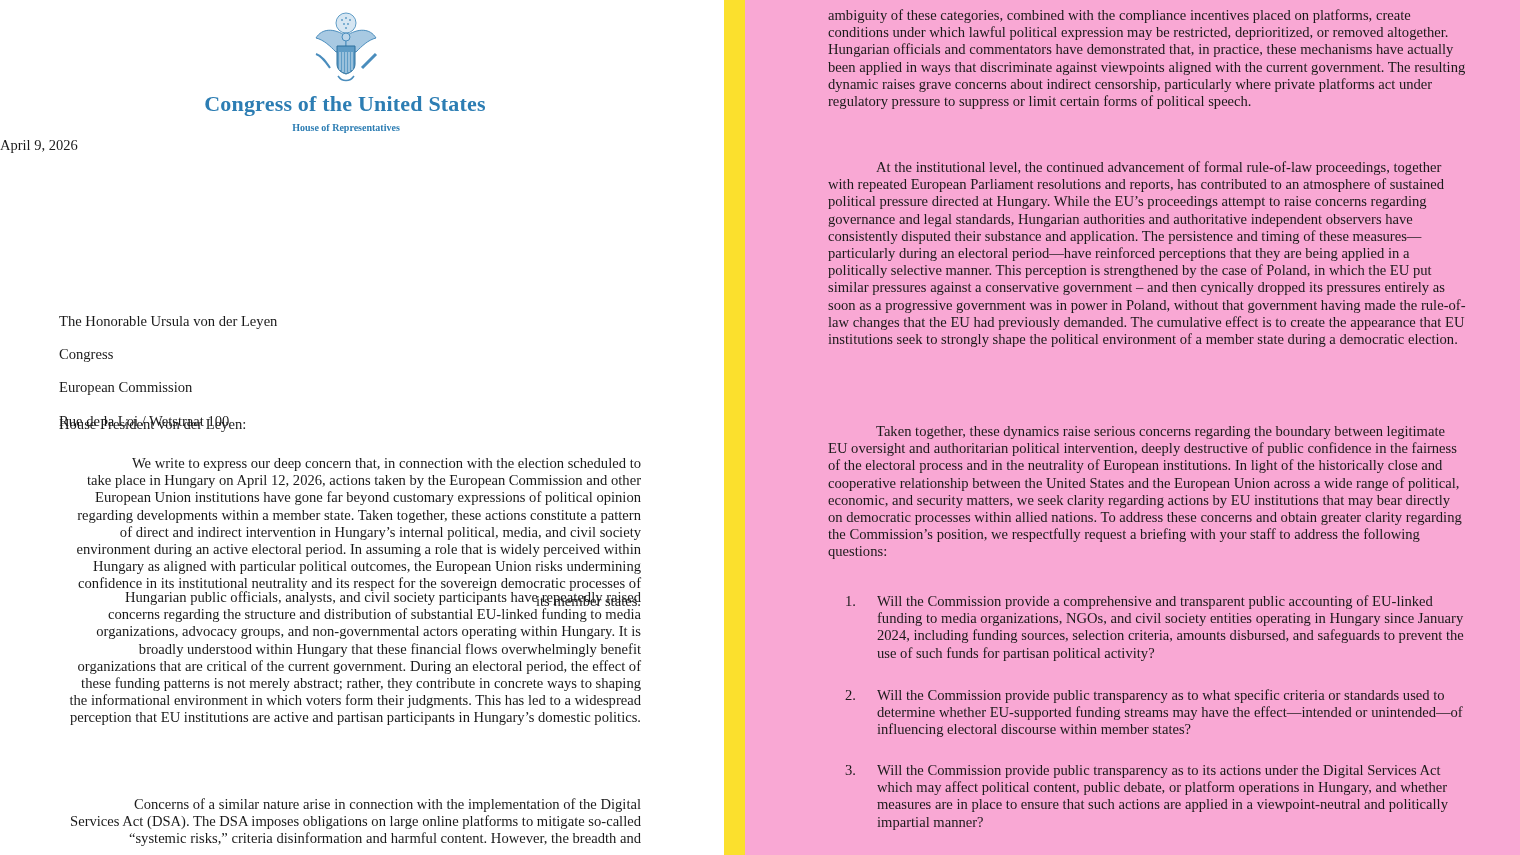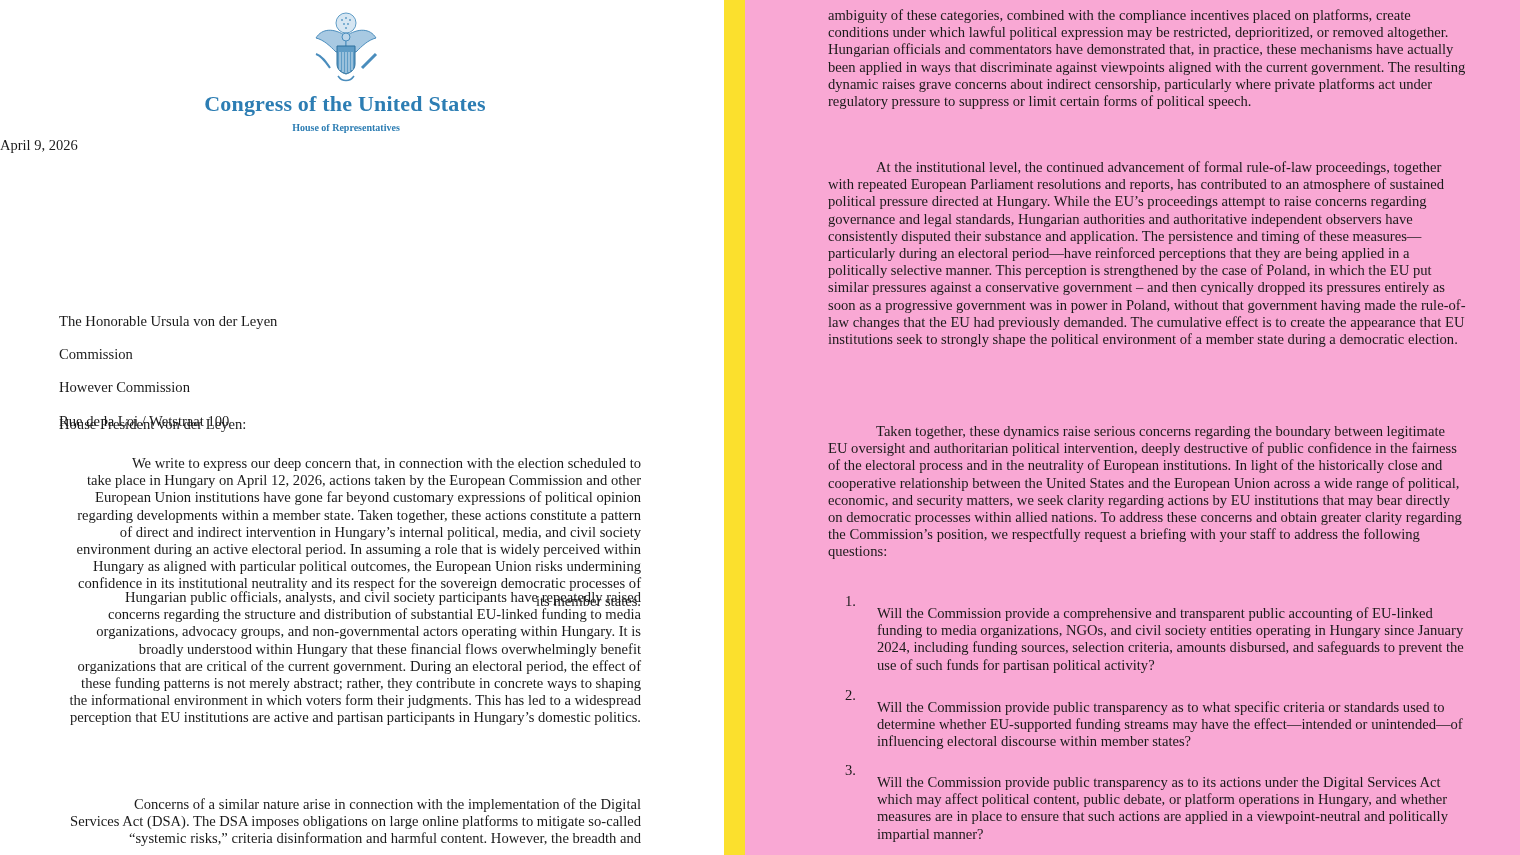--- a/index.html
+++ b/index.html
@@ -61,21 +61,21 @@
     .r1 { top: 7px; }
     .r2 { top: 159px; text-indent: 48px; }
     .r3 { top: 423px; text-indent: 48px; }
     .q-item {
       position: absolute; left: 100px; width: 620px;
     }
     .q-num {
       position: absolute; left: 0; top: 0; width: 22px;
     }
     .q-text {
-      position: absolute; left: 32px; top: 0; width: 590px; margin-top: 12px;
+      position: absolute; left: 32px; top: 0; width: 590px;
     }
     .q1 { top: 593px; }
     .q2 { top: 687px; }
     .q3 { top: 762px; }
   </style>
 </head>
 <body>
 
 <div class="page-left">
   <svg class="seal" viewBox="0 0 76 76">
@@ -98,22 +98,22 @@
     <path d="M8 44 C14 46 18 52 22 58" stroke="#4a8dbd" stroke-width="2" fill="none"></path>
     <path d="M68 44 L54 58" stroke="#4a8dbd" stroke-width="3" fill="none"></path>
     <path d="M30 66 C34 72 42 72 46 66" stroke="#4a8dbd" stroke-width="1.5" fill="none"></path>
   </svg>
   <div class="letterhead-title">Congress of the United States</div>
   <div class="letterhead-sub">House of Representatives</div>
   <div class="letter-date">April 9, 2026</div>
 
   <div class="address text">
     <div>The Honorable Ursula von der Leyen</div>
-    <div>Commission</div>
-    <div>However Commission</div>
+    <div>Congress</div>
+    <div>European Commission</div>
     <div>Rue de la Loi / Wetstraat 100</div>
   </div>
 
   <div class="salutation text">House President von der Leyen:</div>
 
   <p class="para p1 text">We write to express our deep concern that, in connection with the election scheduled to take place in Hungary on April 12, 2026, actions taken by the European Commission and other European Union institutions have gone far beyond customary expressions of political opinion regarding developments within a member state. Taken together, these actions constitute a pattern of direct and indirect intervention in Hungary’s internal political, media, and civil society environment during an active electoral period. In assuming a role that is widely perceived within Hungary as aligned with particular political outcomes, the European Union risks undermining confidence in its institutional neutrality and its respect for the sovereign democratic processes of its member states.</p>
   <p class="para p2 text">Hungarian public officials, analysts, and civil society participants have repeatedly raised concerns regarding the structure and distribution of substantial EU-linked funding to media organizations, advocacy groups, and non-governmental actors operating within Hungary. It is broadly understood within Hungary that these financial flows overwhelmingly benefit organizations that are critical of the current government. During an electoral period, the effect of these funding patterns is not merely abstract; rather, they contribute in concrete ways to shaping the informational environment in which voters form their judgments. This has led to a widespread perception that EU institutions are active and partisan participants in Hungary’s domestic politics.</p>
   <p class="para p3 text">Concerns of a similar nature arise in connection with the implementation of the Digital Services Act (DSA). The DSA imposes obligations on large online platforms to mitigate so-called “systemic risks,” criteria disinformation and harmful content. However, the breadth and</p>
 </div>
 

